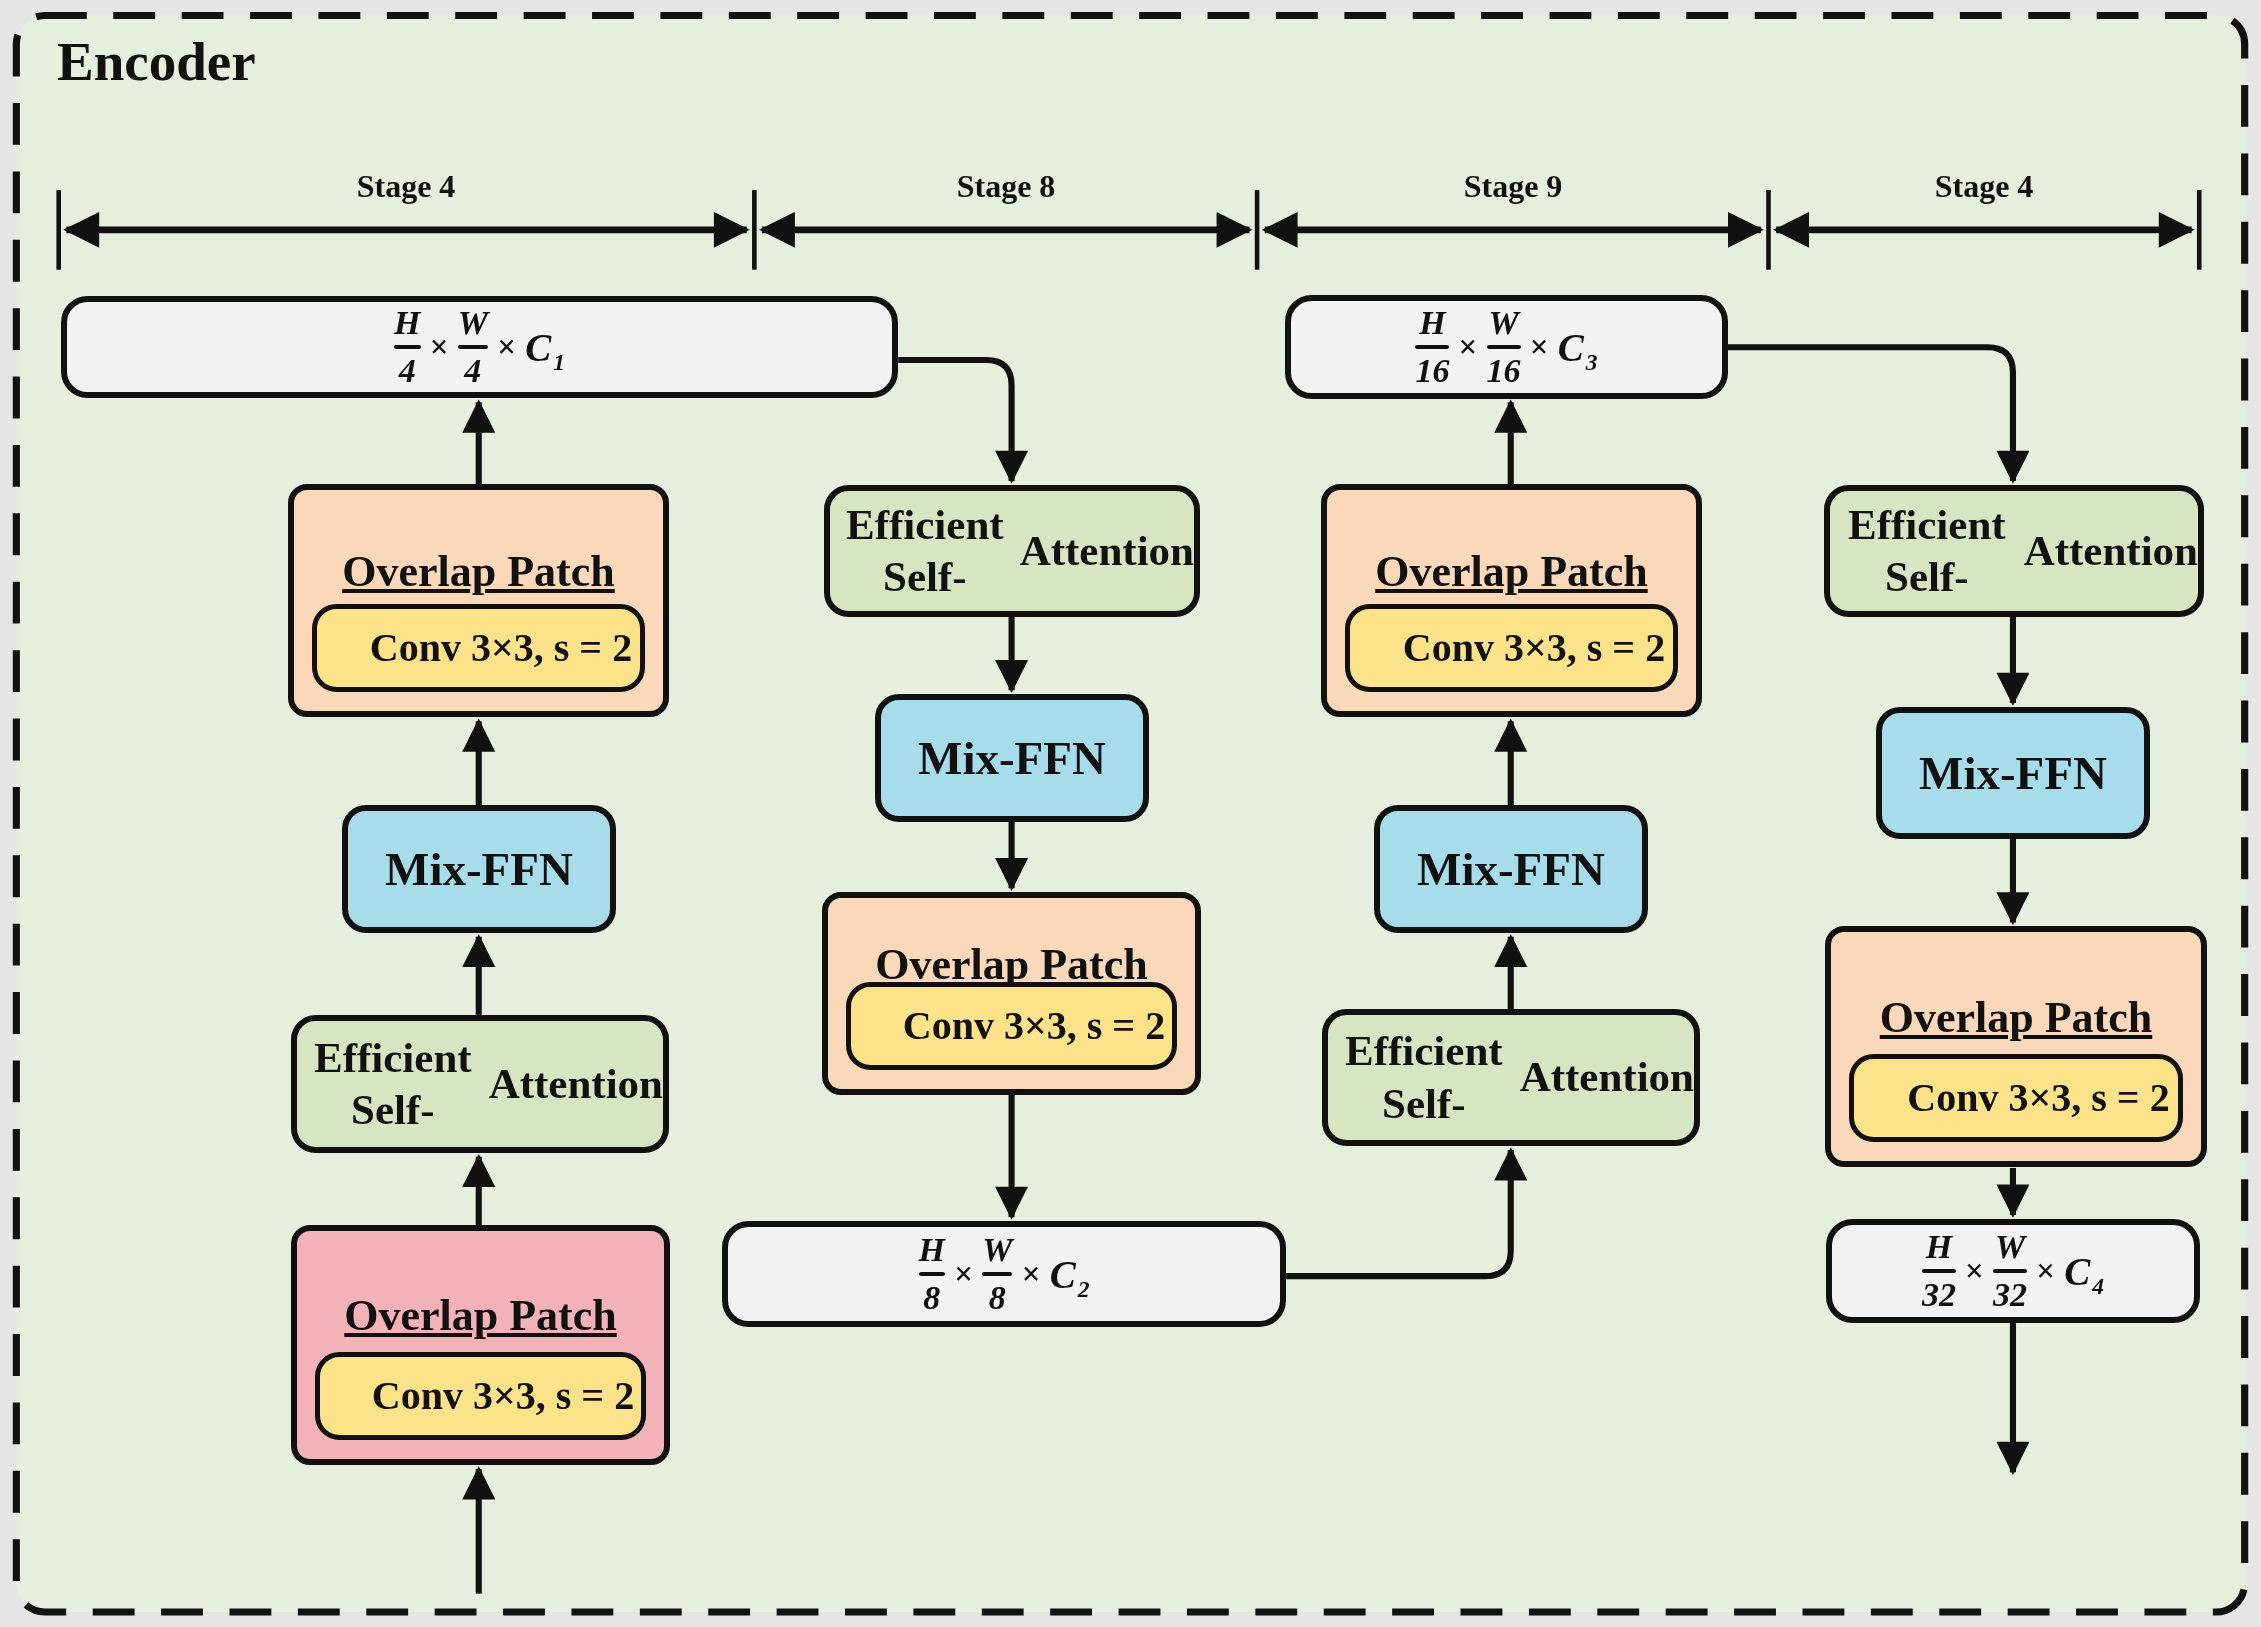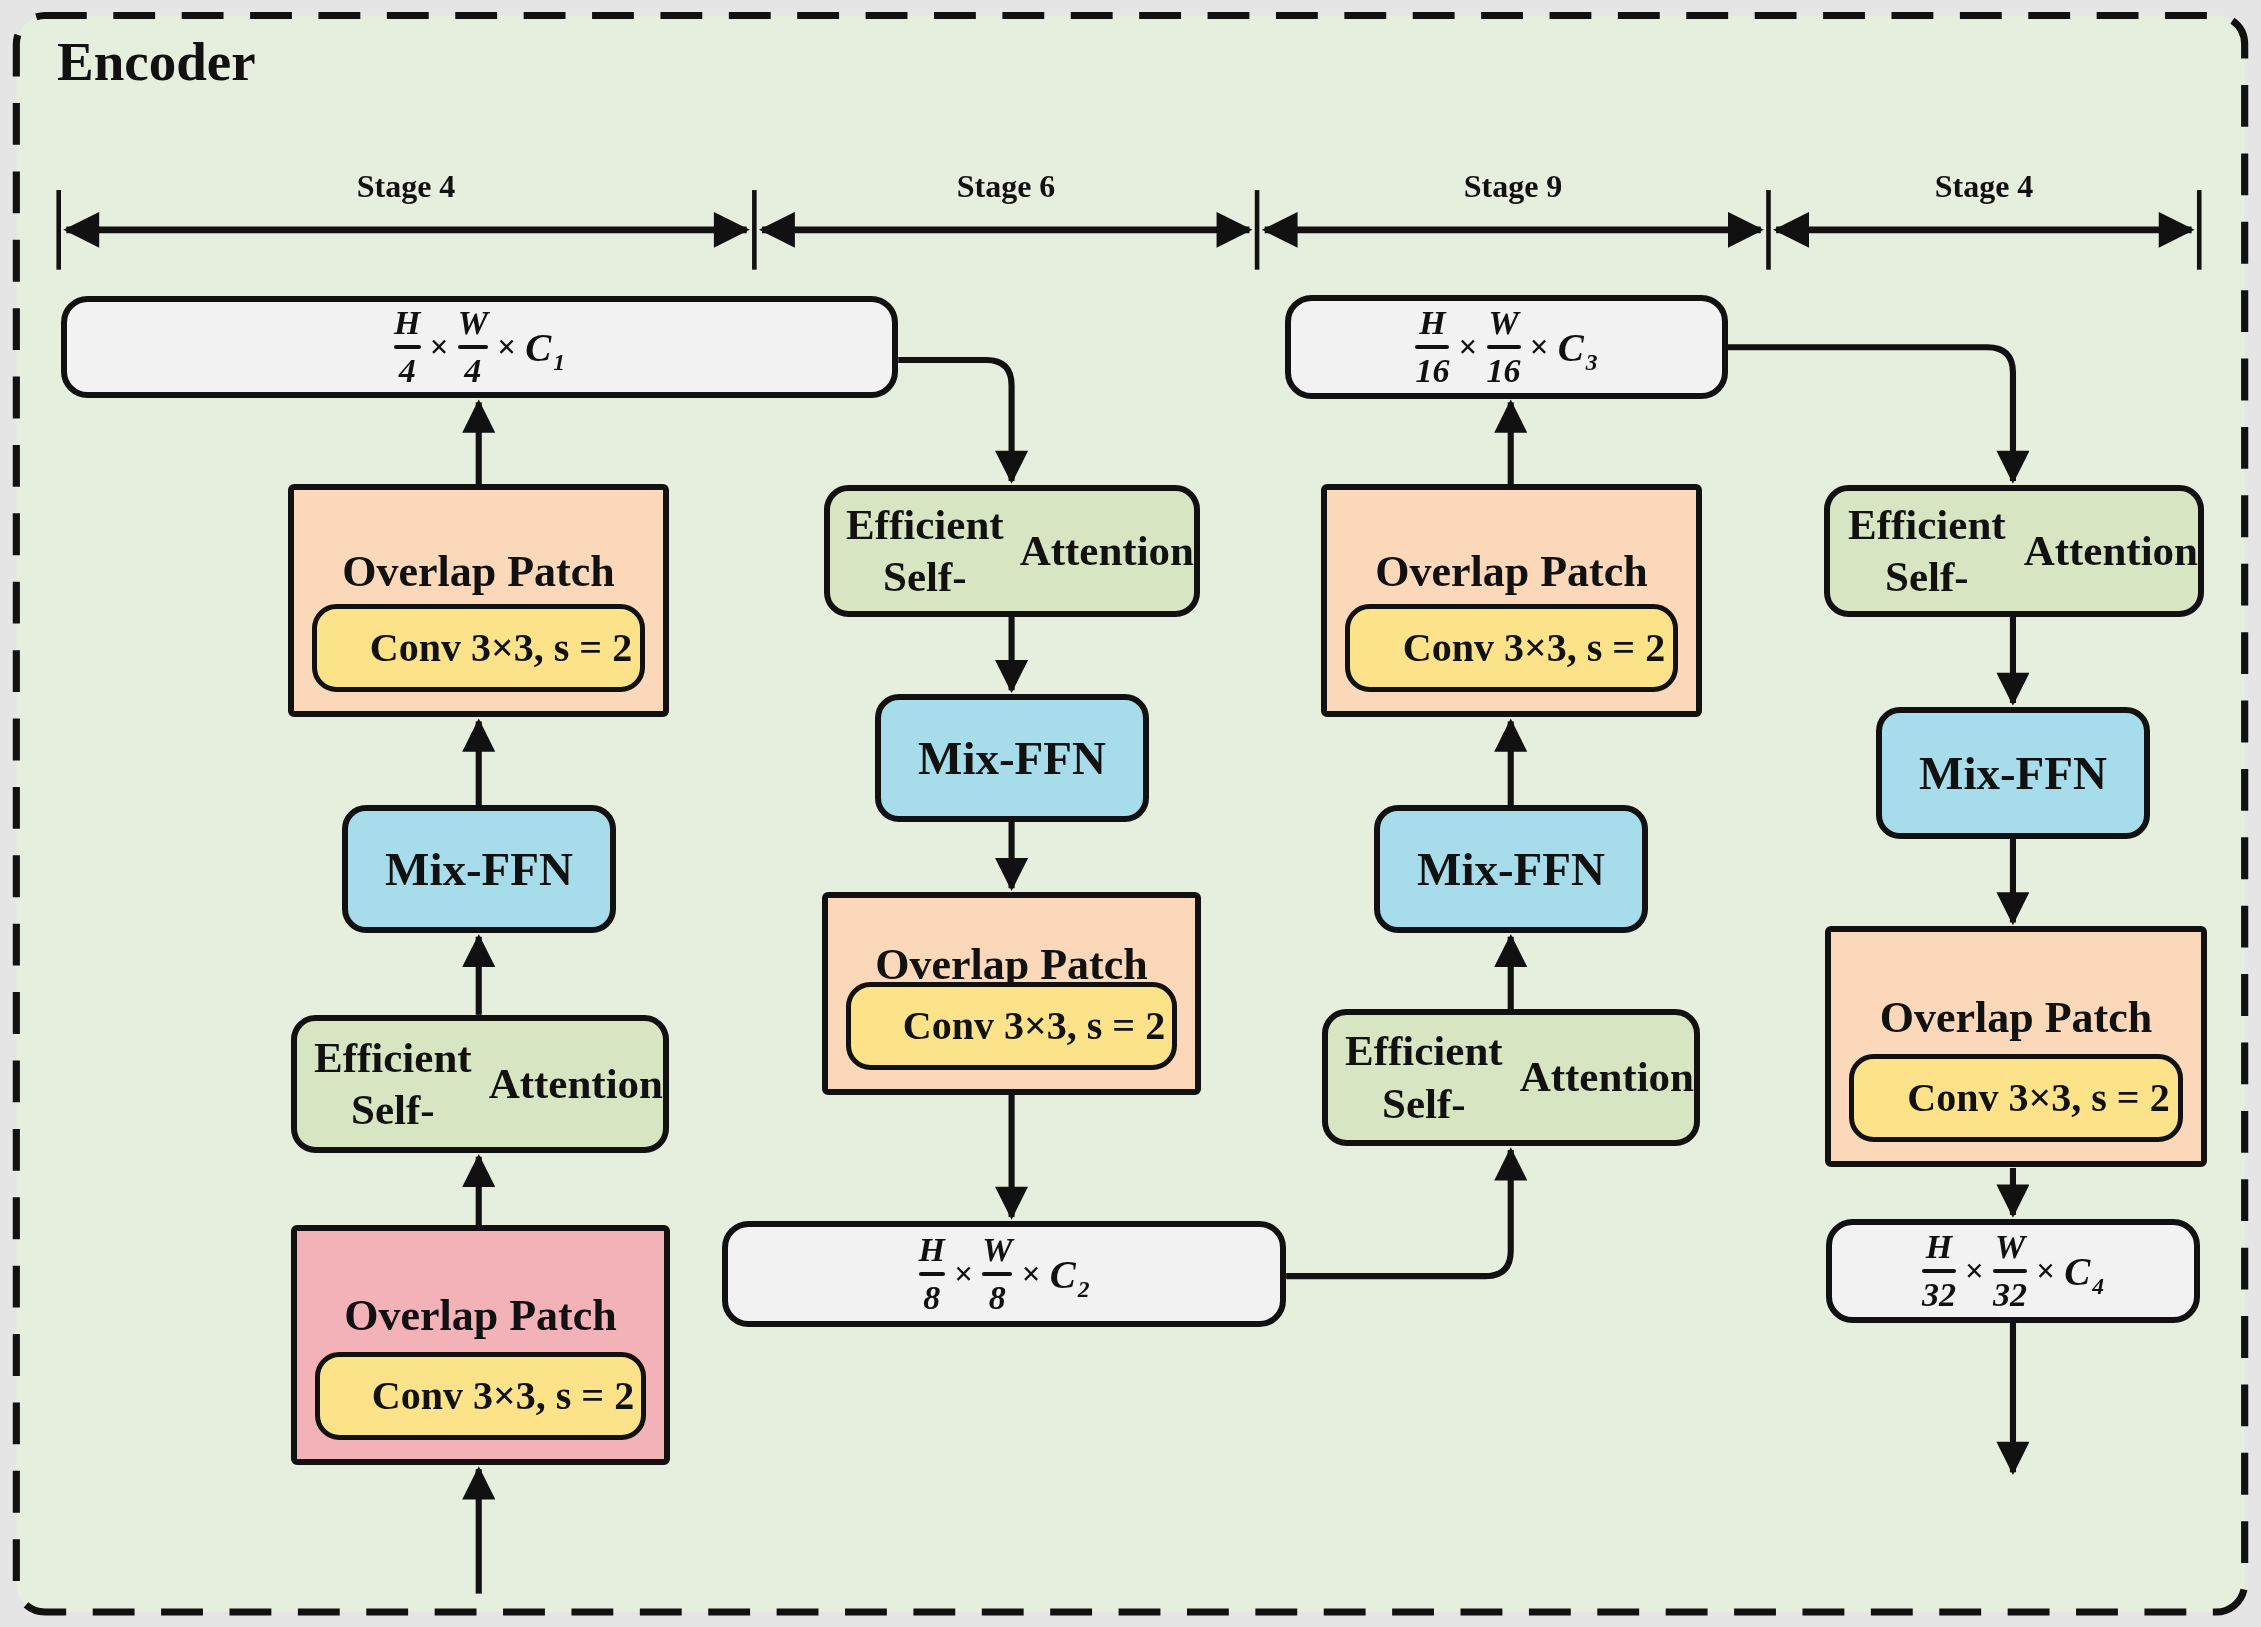--- a/index.html
+++ b/index.html
@@ -14,21 +14,21 @@
   #bg-layer{z-index:0;}
   #fg-layer{z-index:5;pointer-events:none;}
   .blocks{position:absolute;left:0;top:0;width:100%;height:100%;z-index:2;}
 
   .block{position:absolute;box-sizing:border-box;border:6.1px solid var(--line);
          display:flex;flex-direction:row;align-items:center;justify-content:center;
          font-weight:bold;text-align:center;}
   .fbox{background:var(--feature-bg);border-radius:26.5px;flex-direction:row;gap:8.2px;}
   .esa{background:var(--attention-bg);border-radius:24.5px;font-size:43px;line-height:1.22;}
   .mix{background:var(--mixffn-bg);border-radius:24px;font-size:47px;}
-  .opm{background:var(--merging-bg);border-radius:6px;justify-content:flex-end;}
+  .opm{background:var(--merging-bg);border-radius:19px;justify-content:flex-end;text-decoration:underline;}
   .emb{background:var(--embeddings-bg);}
   .opm .ttl{flex:1;display:flex;flex-direction:column;justify-content:center;
             font-size:44px;line-height:1.22;padding-bottom:4.1px;}
   .convbox{position:absolute;left:18.4px;right:18.4px;bottom:19.4px;height:78px;
            background:var(--conv-bg);border:5.6px solid var(--line);border-radius:24.5px;
            display:flex;align-items:center;justify-content:center;font-size:40px;font-weight:bold;padding-left:45px;}
 
   .frac{display:inline-flex;flex-direction:column;align-items:center;line-height:1;
         font-style:italic;font-weight:bold;font-size:34px;}
   .fbar{align-self:stretch;height:4.6px;background:var(--line);margin:4.6px 0;border-radius:2px;}
@@ -46,21 +46,21 @@
 
 <div id="canvas">
 
   <svg id="bg-layer" class="layer" width="2261" height="1628" viewBox="0 0 4430 3189">
     <rect x="32" y="30" width="4366" height="3128" rx="56" fill="var(--panel-bg)" stroke="var(--line)" stroke-width="14" stroke-dasharray="82 52"></rect>
   </svg>
 
   <div id="title">Encoder</div>
 
   <div class="stage-label" style="left:406px">Stage 4</div>
-  <div class="stage-label" style="left:1006px">Stage 6</div>
+  <div class="stage-label" style="left:1006px">Stage 8</div>
   <div class="stage-label" style="left:1513px">Stage 9</div>
   <div class="stage-label" style="left:1984px">Stage 4</div>
 
   <div class="blocks">
 
     <div class="block fbox" style="left:61px;top:296px;width:837px;height:102px">
       <span class="frac">
           <span>H</span>
           <span class="fbar"></span>
           <span>4</span>

